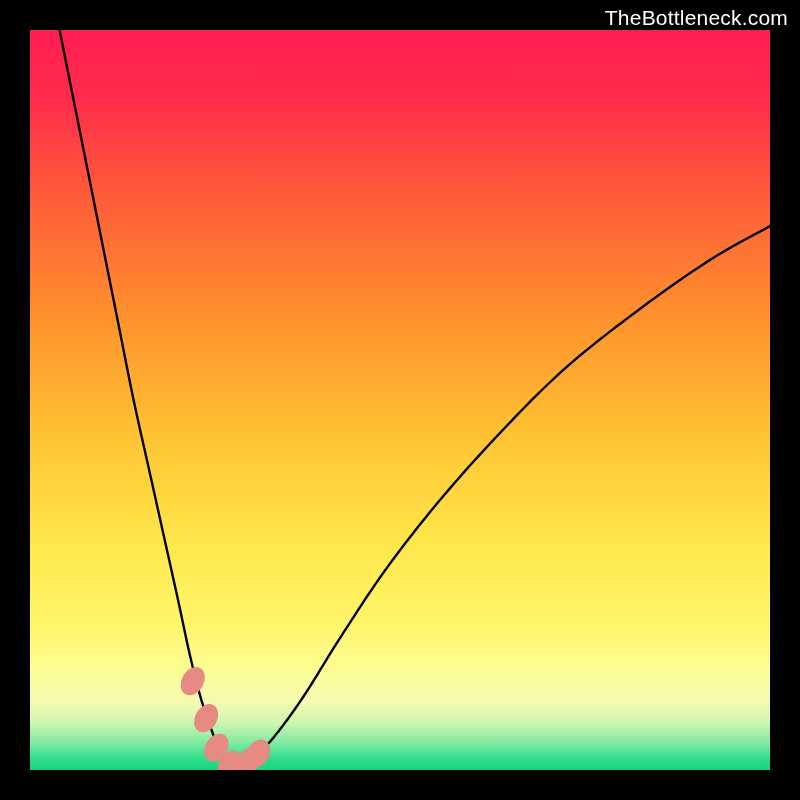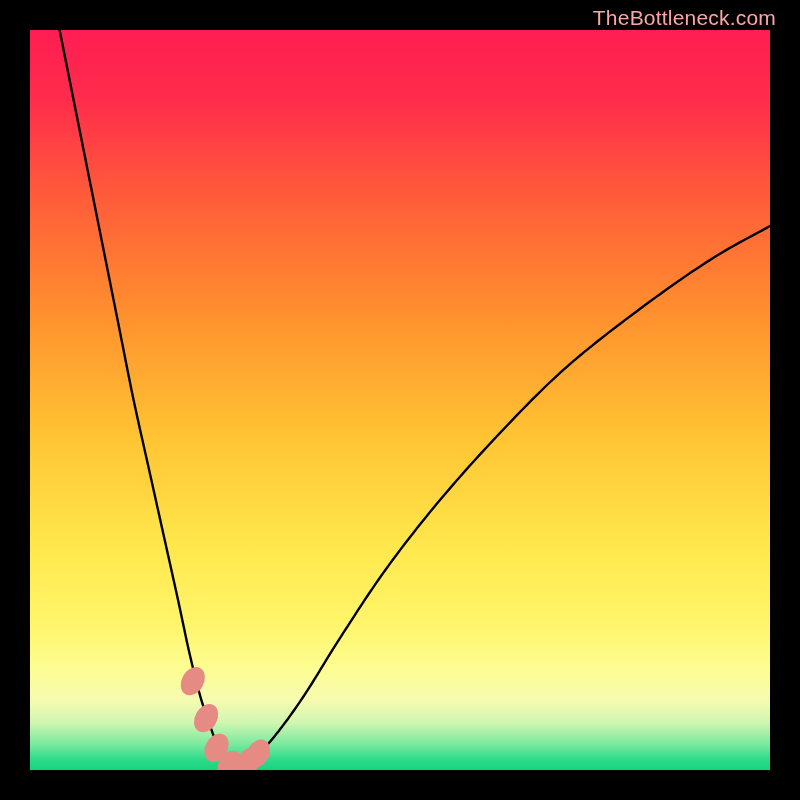--- a/index.html
+++ b/index.html
@@ -37,22 +37,22 @@
   .curve-svg {
     position: absolute;
     left: 0;
     top: 0;
     width: 100%;
     height: 100%;
   }
   .watermark {
     position: absolute;
     top: 6px;
-    right: 24px;
-    color: #fca5a5;
+    right: 12px;
+    color: #ffffff;
     font-size: 21px;
     font-weight: 400;
     letter-spacing: 0.2px;
   }
 </style>
 </head>
 <body>
 
 <div class="frame">
   <div class="plot">

